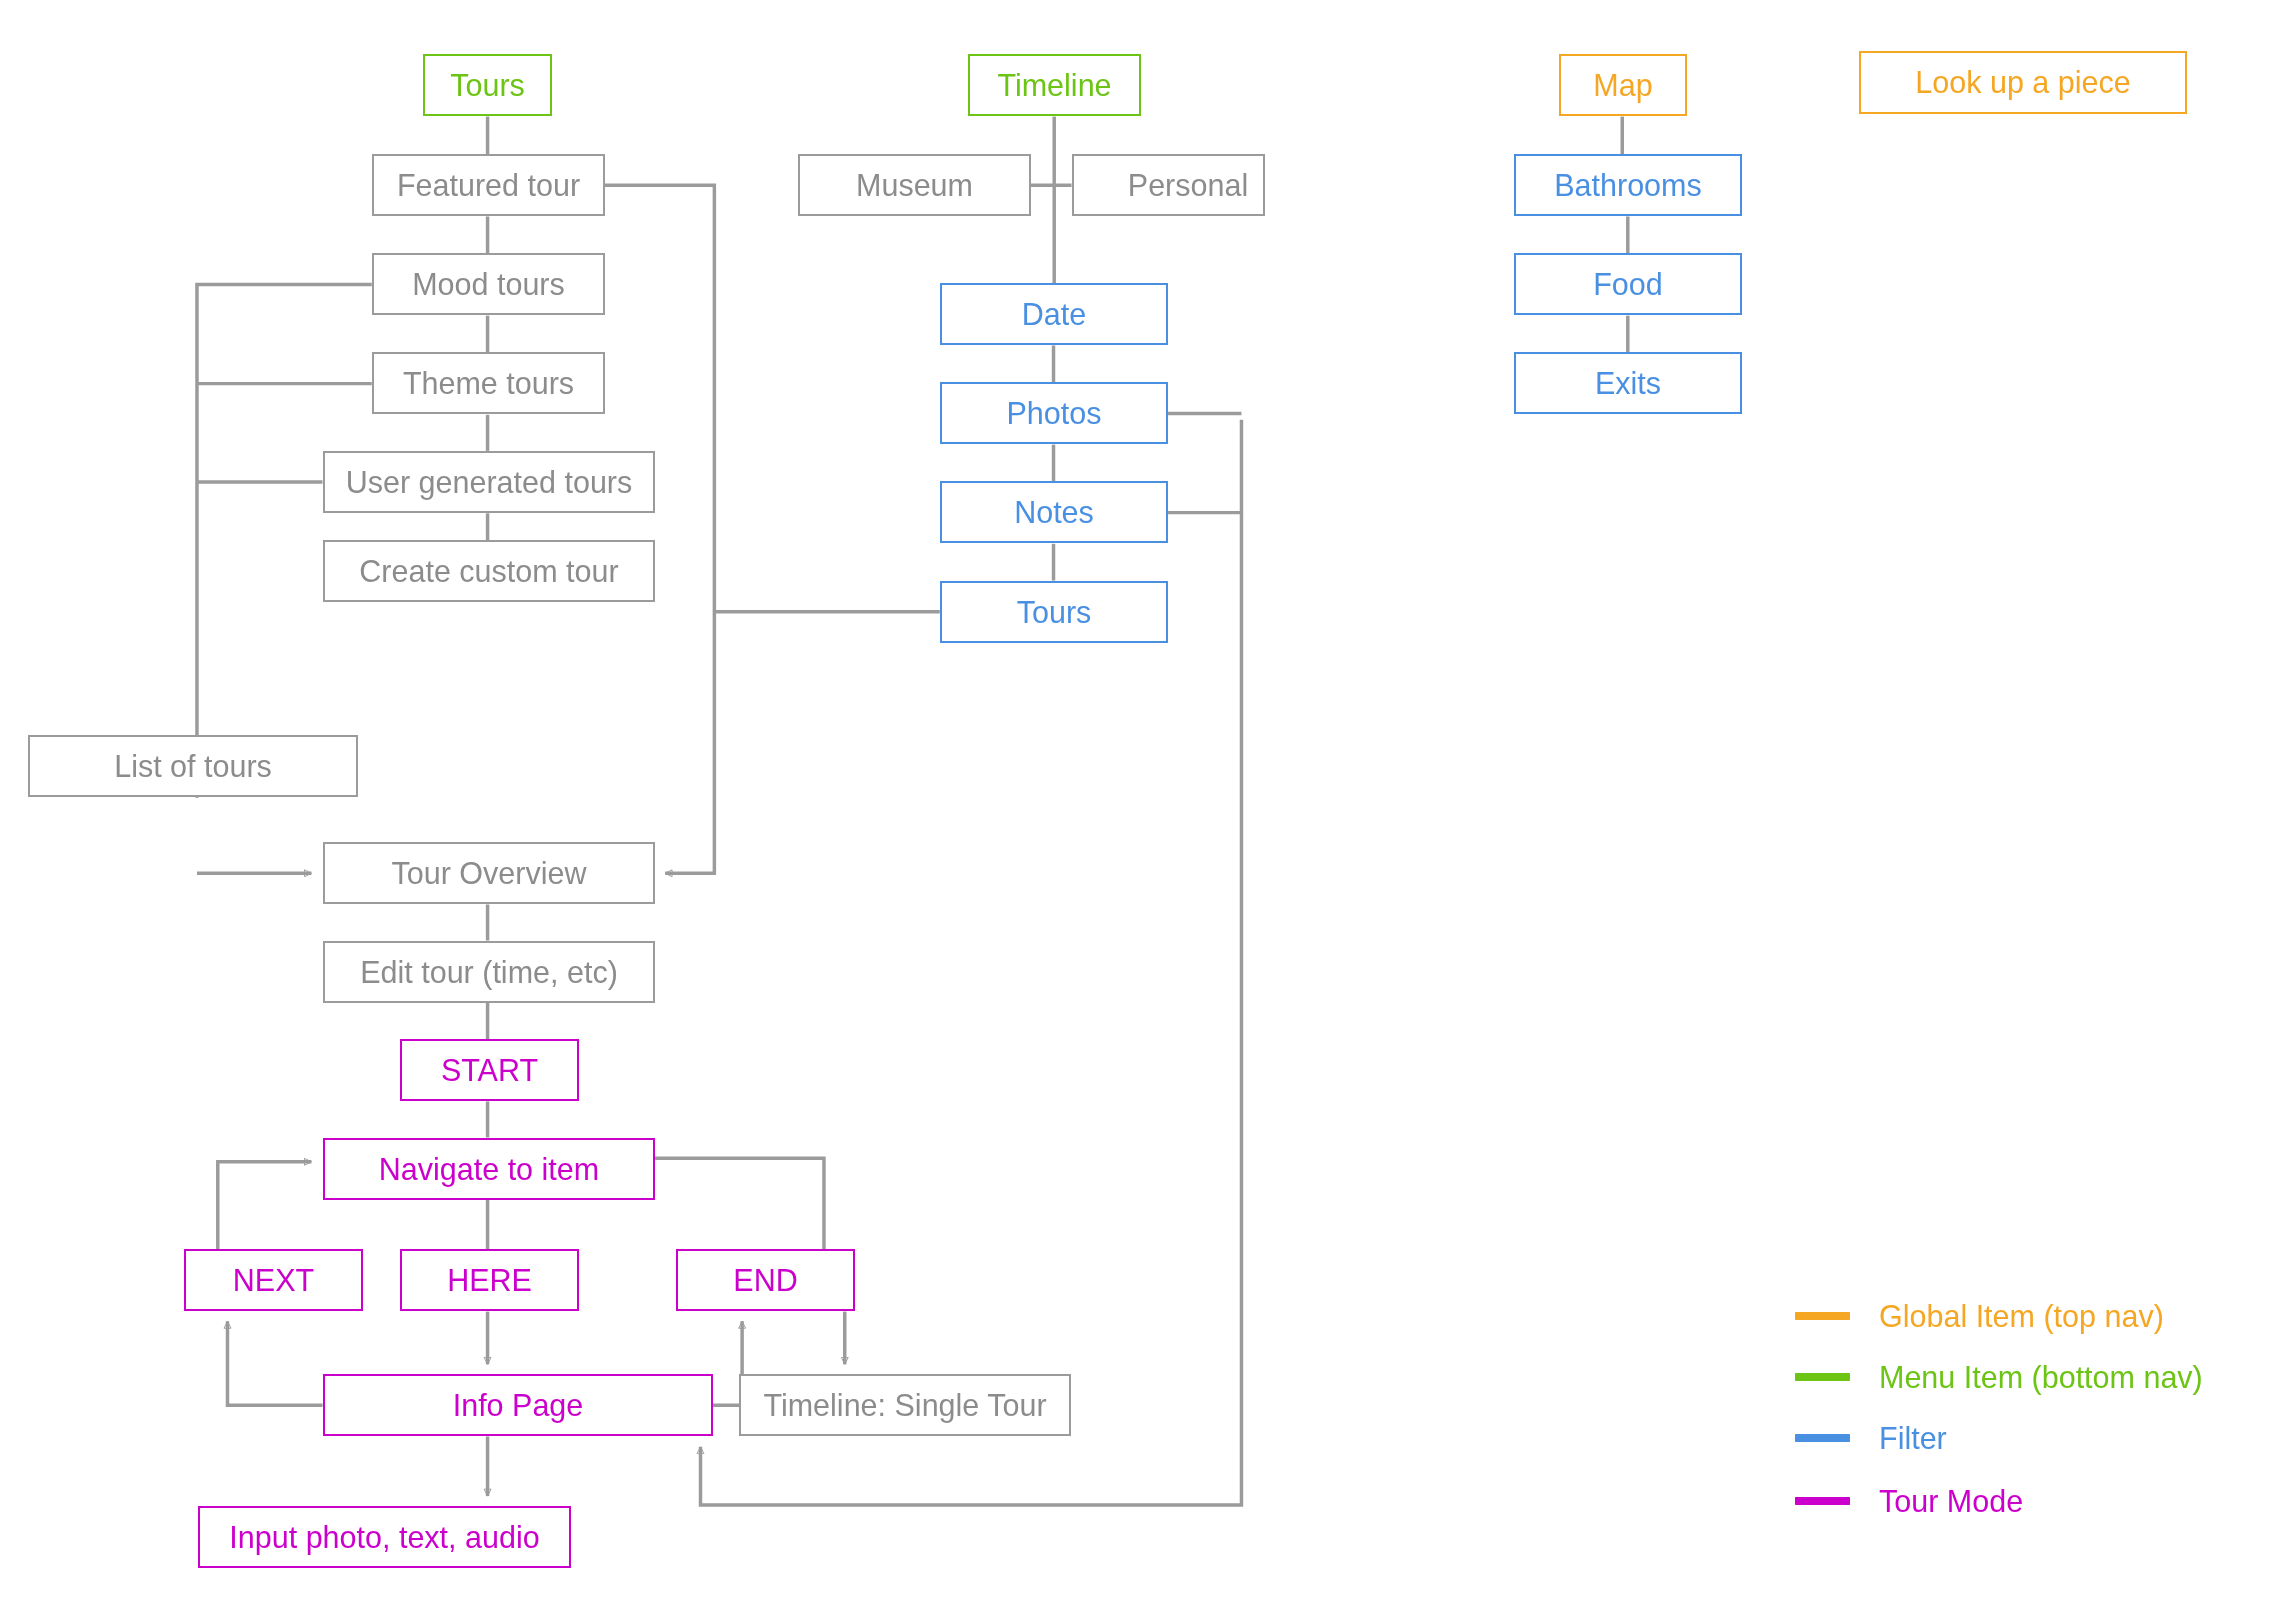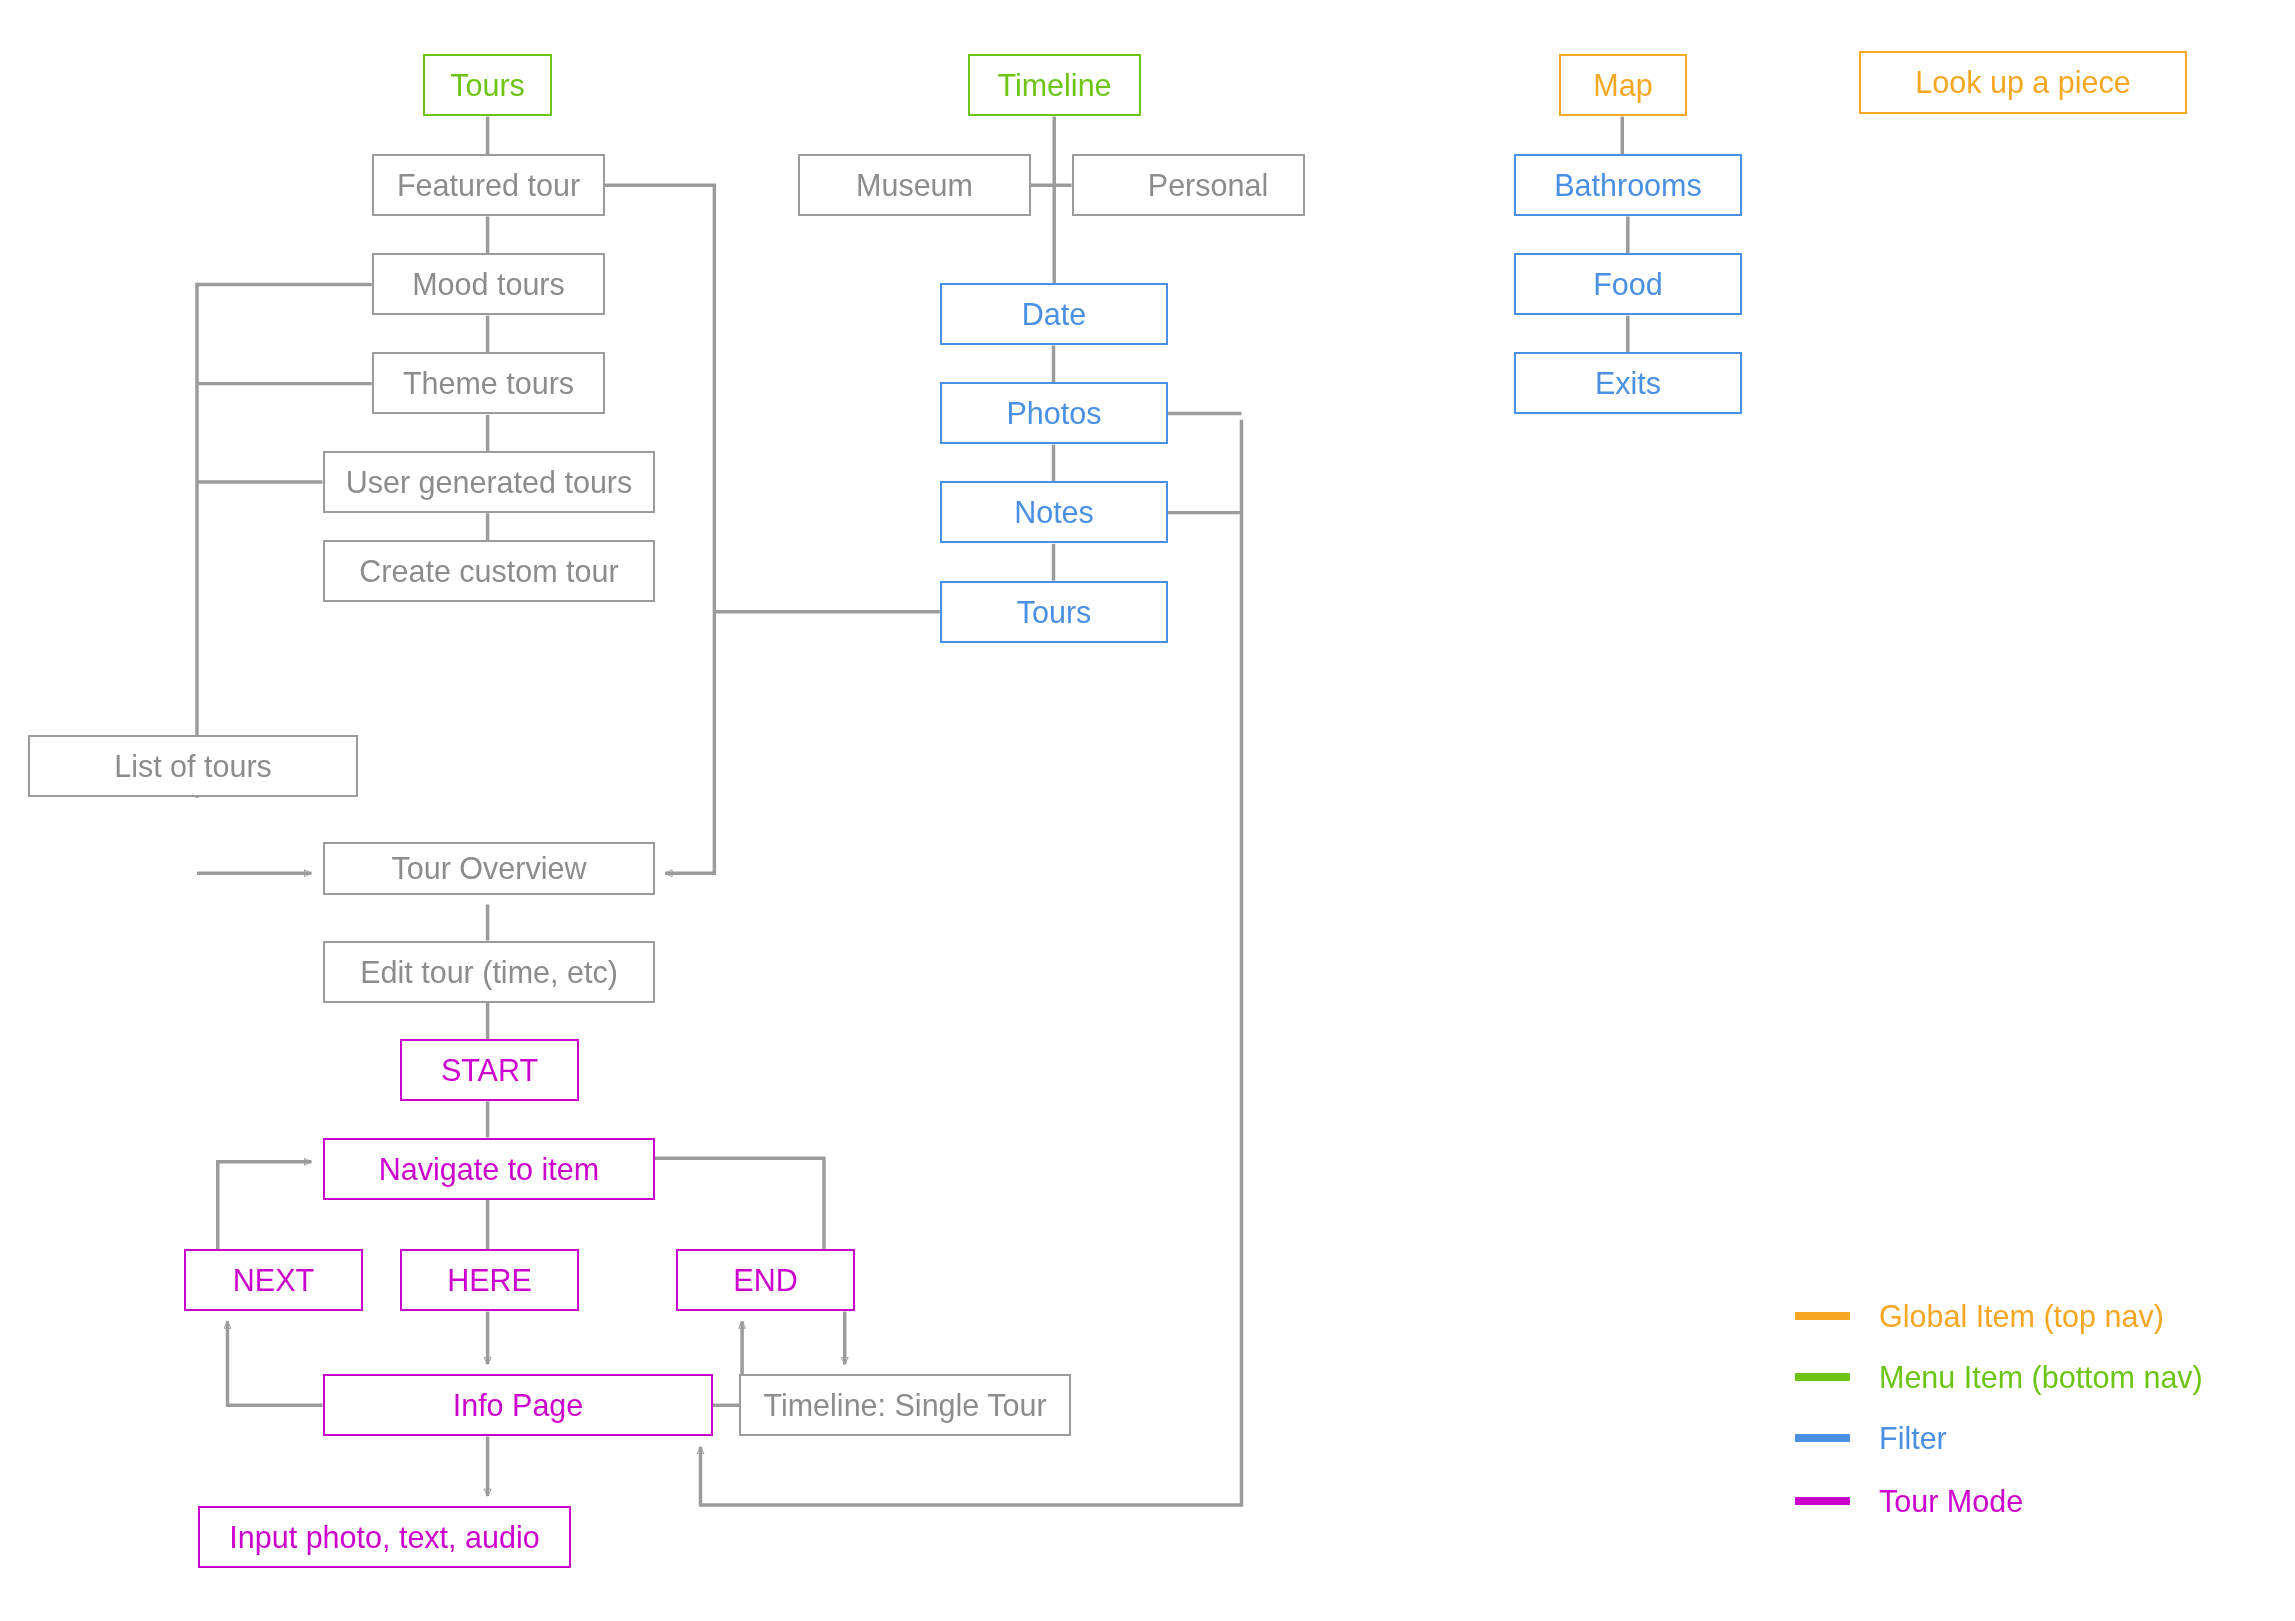--- a/index.html
+++ b/index.html
@@ -113,21 +113,21 @@
   </div>
   <div class="node grey" style="left:323px;top:451px;width:332px;height:62px;">
     <span>User generated tours</span>
   </div>
   <div class="node grey" style="left:323px;top:540px;width:332px;height:62px;">
     <span>Create custom tour</span>
   </div>
   <div class="node grey" style="left:28px;top:735px;width:330px;height:62px;">
     <span>List of tours</span>
   </div>
-  <div class="node grey" style="left:323px;top:842px;width:332px;height:53px;">
+  <div class="node grey" style="left:323px;top:842px;width:332px;height:62px;">
     <span>Tour Overview</span>
   </div>
   <div class="node grey" style="left:323px;top:941px;width:332px;height:62px;">
     <span>Edit tour (time, etc)</span>
   </div>
   <div class="node magenta" style="left:400px;top:1039px;width:179px;height:62px;">
     <span>START</span>
   </div>
   <div class="node magenta" style="left:323px;top:1138px;width:332px;height:62px;">
     <span>Navigate to item</span>
@@ -150,21 +150,21 @@
   <div class="node magenta" style="left:198px;top:1506px;width:373px;height:62px;">
     <span>Input photo, text, audio</span>
   </div>
 
   <div class="node green" style="left:968px;top:54px;width:173px;height:62px;">
     <span>Timeline</span>
   </div>
   <div class="node grey" style="left:798px;top:154px;width:233px;height:62px;">
     <span>Museum</span>
   </div>
-  <div class="node grey" style="left:1072px;top:154px;width:233px;height:62px;padding-left:39px;">
+  <div class="node grey" style="left:1072px;top:154px;width:193px;height:62px;padding-left:39px;">
     <span>Personal</span>
   </div>
   <div class="node blue" style="left:940px;top:283px;width:228px;height:62px;">
     <span>Date</span>
   </div>
   <div class="node blue" style="left:940px;top:382px;width:228px;height:62px;">
     <span>Photos</span>
   </div>
   <div class="node blue" style="left:940px;top:481px;width:228px;height:62px;">
     <span>Notes</span>

